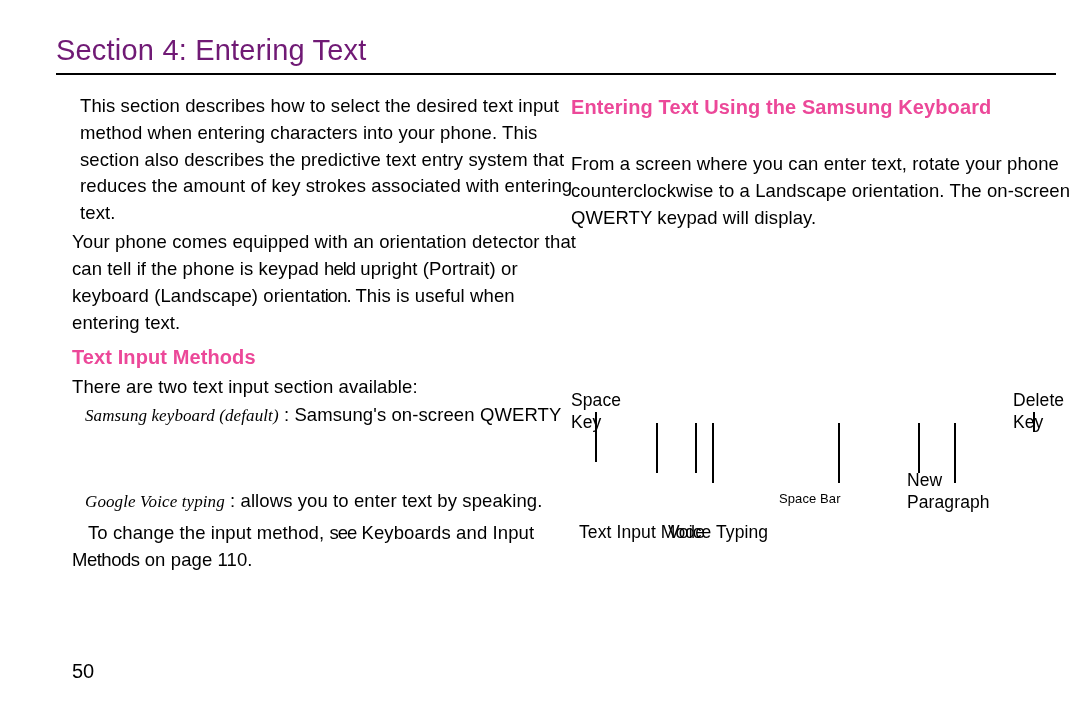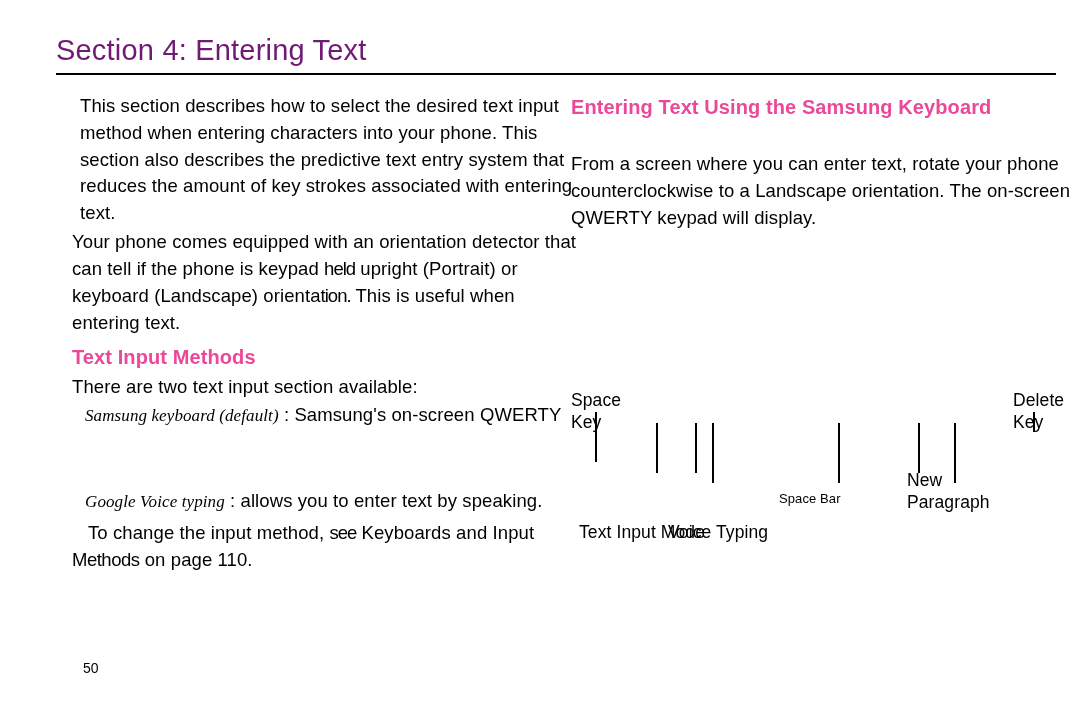--- a/index.html
+++ b/index.html
@@ -3,21 +3,21 @@
 <meta charset="utf-8">
 <style>
   html,body{margin:0;padding:0;width:1080px;height:720px;background:#fff;font-family:Arial,Helvetica,sans-serif;color:#000;overflow:hidden;}
   .page{position:relative;width:1080px;height:720px;}
   .section-title{position:absolute;left:56px;top:34px;font-size:29px;color:#701a75;font-weight:400;letter-spacing:.2px;}
   .rule{position:absolute;left:56px;top:73px;width:1000px;height:2px;background:#000;}
   .para{position:absolute;font-size:18.5px;line-height:1.45;letter-spacing:.1px;}
   .faint{color:#ec4899;font-weight:bold;}
   .sub-heading{font-size:20px;}
   .italic{font-style:italic;font-family:"Times New Roman",serif;font-size:17px;}
-  .page-num{position:absolute;left:72px;top:660px;font-size:14px;margin-left:11px;}
+  .page-num{position:absolute;left:72px;top:660px;font-size:20px;}
 </style>
 </head>
 <body>
 
 <div class="page">
   <div class="section-title">Section 4: Entering Text</div>
   <div class="rule"></div>
 
   <div class="para" style="left:80px;top:93px;width:510px;">This section describes how to select the desired text input method when entering characters into your phone. This section also describes the predictive text entry system that reduces the amount of key strokes associated with entering text.</div>
 

